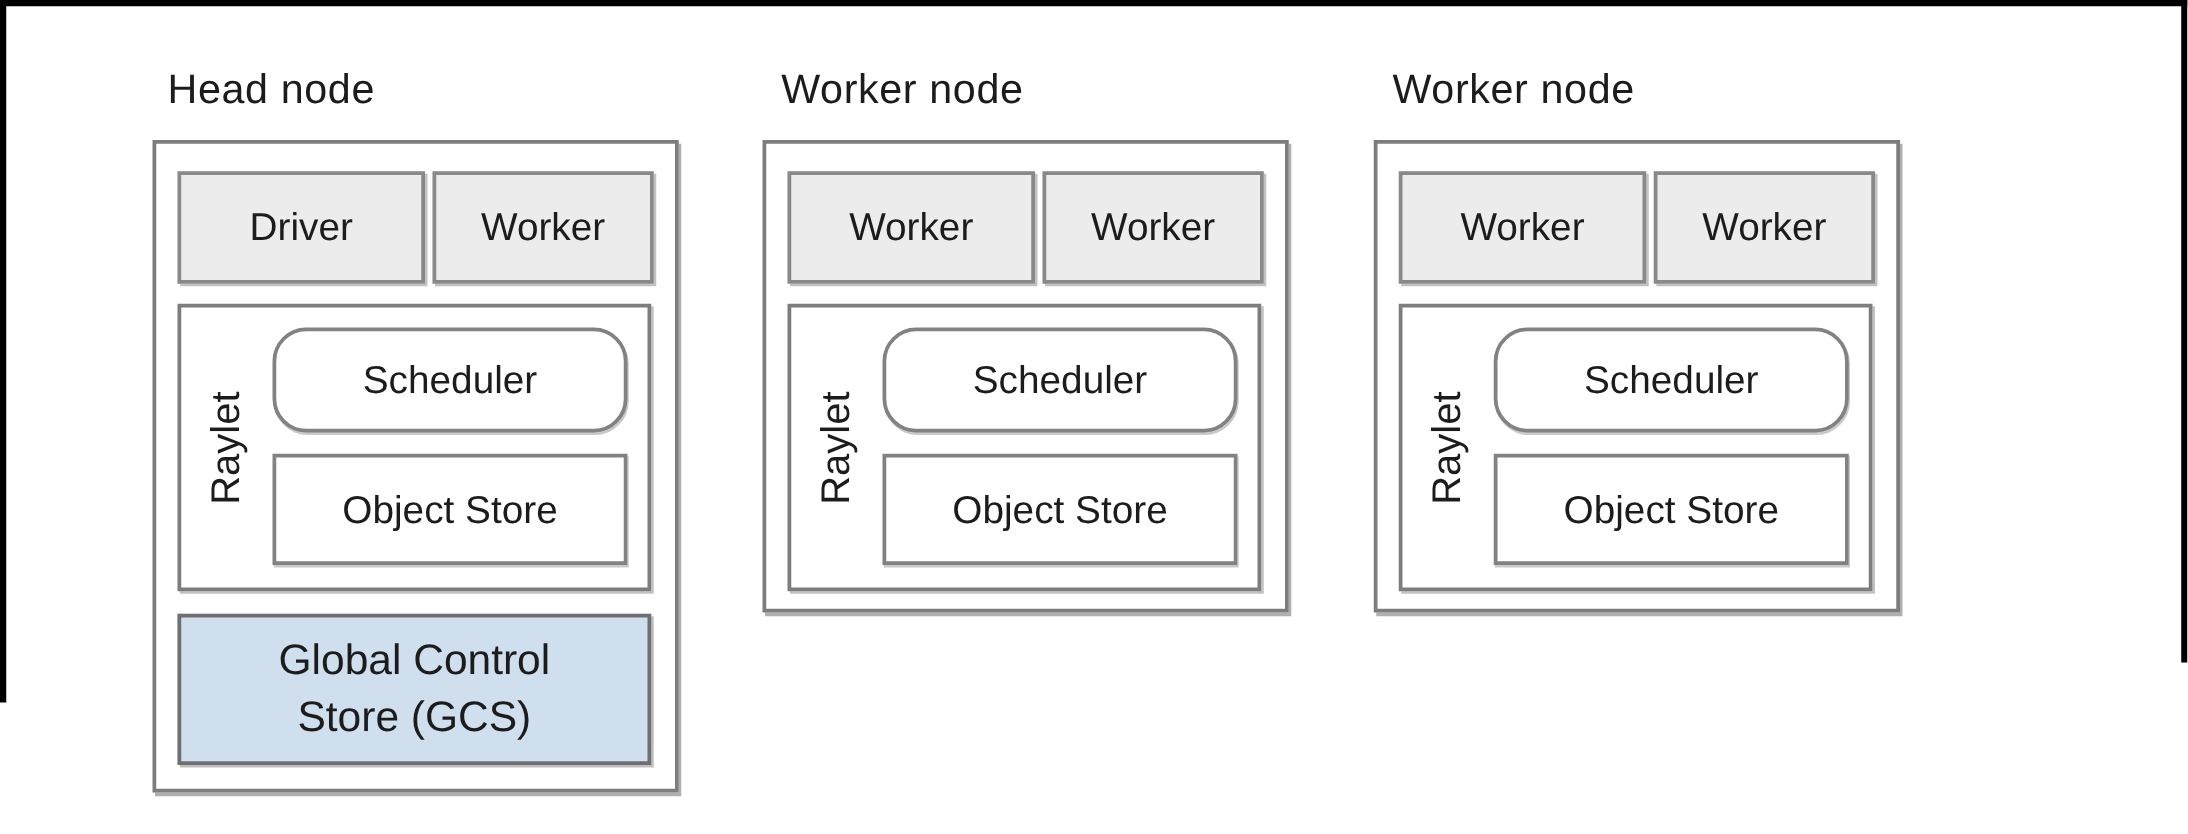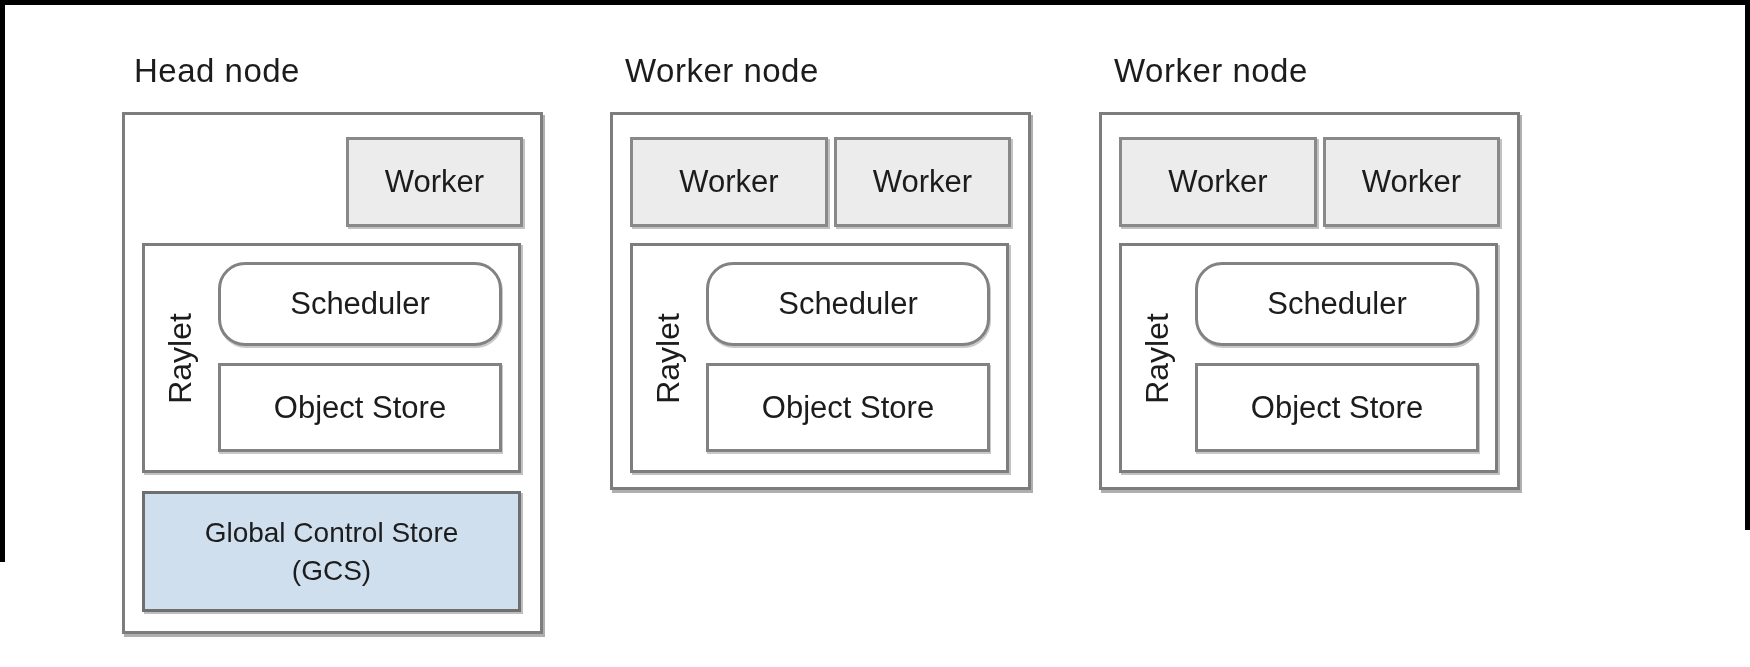--- a/index.html
+++ b/index.html
@@ -70,40 +70,41 @@
   .inner-box.objstore  { left: 73px; top: 117px; width: 284px; height: 89px; }
 
   .gcs-box {
     position: absolute;
     left: 17px; top: 376px; width: 379px; height: 121px;
     background: #cfdfee;
     border: 3px solid #6f6f6f;
     box-shadow: 2px 2px 0 rgba(110,110,110,0.45);
     display: flex; align-items: center; justify-content: center;
     text-align: center;
-    font-size: 28px; color: #1c1c1c; line-height: 1.35;
+    font-size: 34px; color: #1c1c1c; line-height: 1.35;
   }
   .gcs-text { width: 270px; }
 
   
   .box-a { left: 17px;  top: 22px; width: 198px; height: 90px; }  
   .box-b { left: 221px; top: 22px; width: 177px; height: 90px; }  
   .raylet-box { left: 17px; top: 128px; width: 379px; height: 230px; }
 </style>
 </head>
 <body>
 
 <div class="stage">
 
   <div class="frame-top"></div>
   <div class="frame-left"></div>
   <div class="frame-right"></div>
 
   <div class="node-label" style="left:134px; top:52px;">Head node</div>
   <div class="node-box" style="left:122px; top:112px; width:421px; height:522px;">
+    <div class="proc-box box-a">Driver</div>
     <div class="proc-box box-b">Worker</div>
     <div class="raylet-box">
       <div class="raylet-label-wrap">
         <span>Raylet</span>
       </div>
       <div class="inner-box scheduler">Scheduler</div>
       <div class="inner-box objstore">Object Store</div>
     </div>
     <div class="gcs-box">
       <div class="gcs-text">Global Control Store (GCS)</div>

